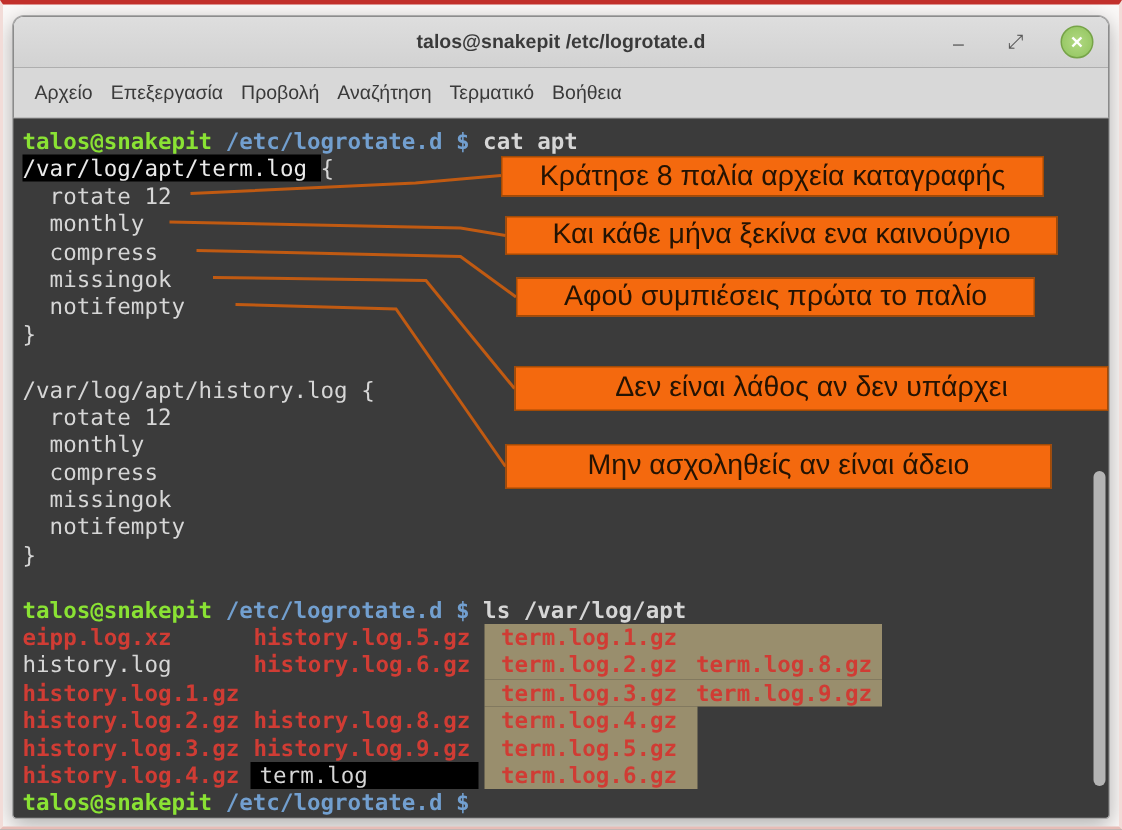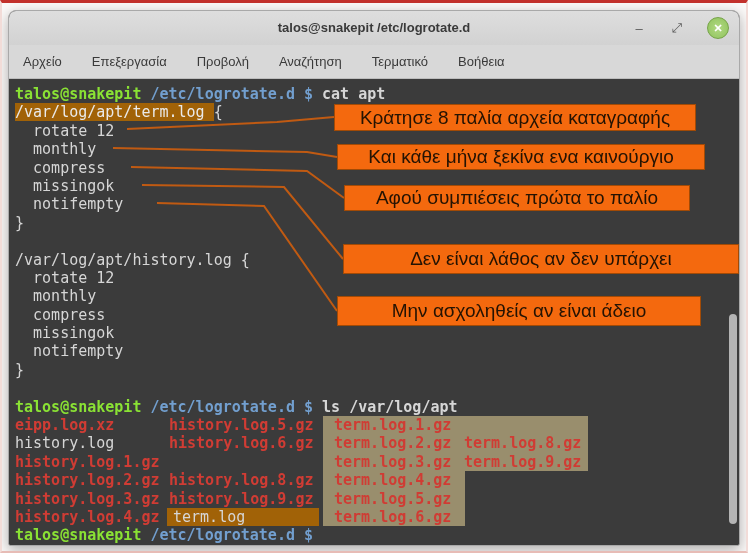--- a/index.html
+++ b/index.html
@@ -16,32 +16,32 @@
   .titlebar{position:relative;height:34px;background:linear-gradient(#dedede,#d2d2d2);}
   .title{position:absolute;left:0;right:0;top:0;height:34px;line-height:34px;
          text-align:center;font-weight:bold;font-size:13px;color:#3a3a3a;}
   .winbtns{position:absolute;right:10px;top:0;height:34px;display:flex;align-items:center;gap:22px;}
   .btn-min,.btn-max{width:16px;text-align:center;color:#5a5a5a;font-size:13px;cursor:default;}
   .btn-close{width:22px;height:22px;border-radius:50%;background:radial-gradient(#b2d983,#8fc35c);
              border:1px solid #76a348;box-sizing:border-box;color:#fff;font-size:11px;font-weight:bold;
              display:flex;align-items:center;justify-content:center;}
   
   .menubar{height:34px;background:#d8d8d8;border-bottom:1px solid #bdbdbd;
-           display:flex;align-items:center;gap:30px;padding-left:14px;box-sizing:border-box;
+           display:flex;align-items:center;gap:12px;padding-left:14px;box-sizing:border-box;
            font-size:13px;color:#3a3a3a;}
   .mitem{cursor:default;}
   
   .term{position:relative;height:467px;background:#3b3b3b;
         font-family:"DejaVu Sans Mono", monospace;font-size:15px;color:#d6d6d6;
         padding:6px 0 0 6px;box-sizing:border-box;}
   .tline{height:18.4px;line-height:18.4px;white-space:pre;}
   .pg{color:#8ae234;font-weight:bold;}
   .pb{color:#729fcf;font-weight:bold;}
   .cmd{color:#d6d6d6;font-weight:bold;}
-  .selb{background:#a16207;color:#eaeaea;}
+  .selb{background:#000000;color:#eaeaea;}
   .red{color:#d03c34;font-weight:bold;}
   .fg{color:#d6d6d6;}
   .lsline{position:relative;}
   .lsline .cell{position:absolute;top:0;height:18.4px;line-height:18.4px;}
   .tanbg{position:absolute;top:0;height:18.4px;background:#998e6d;}
   
   .annlayer{position:absolute;left:0;top:68px;width:732px;height:467px;pointer-events:none;}
   .ann{position:absolute;background:#f4690e;border:1px solid #a24a05;box-sizing:border-box;
        color:#241303;font-size:19px;display:flex;align-items:center;justify-content:center;
        text-align:center;white-space:nowrap;}

